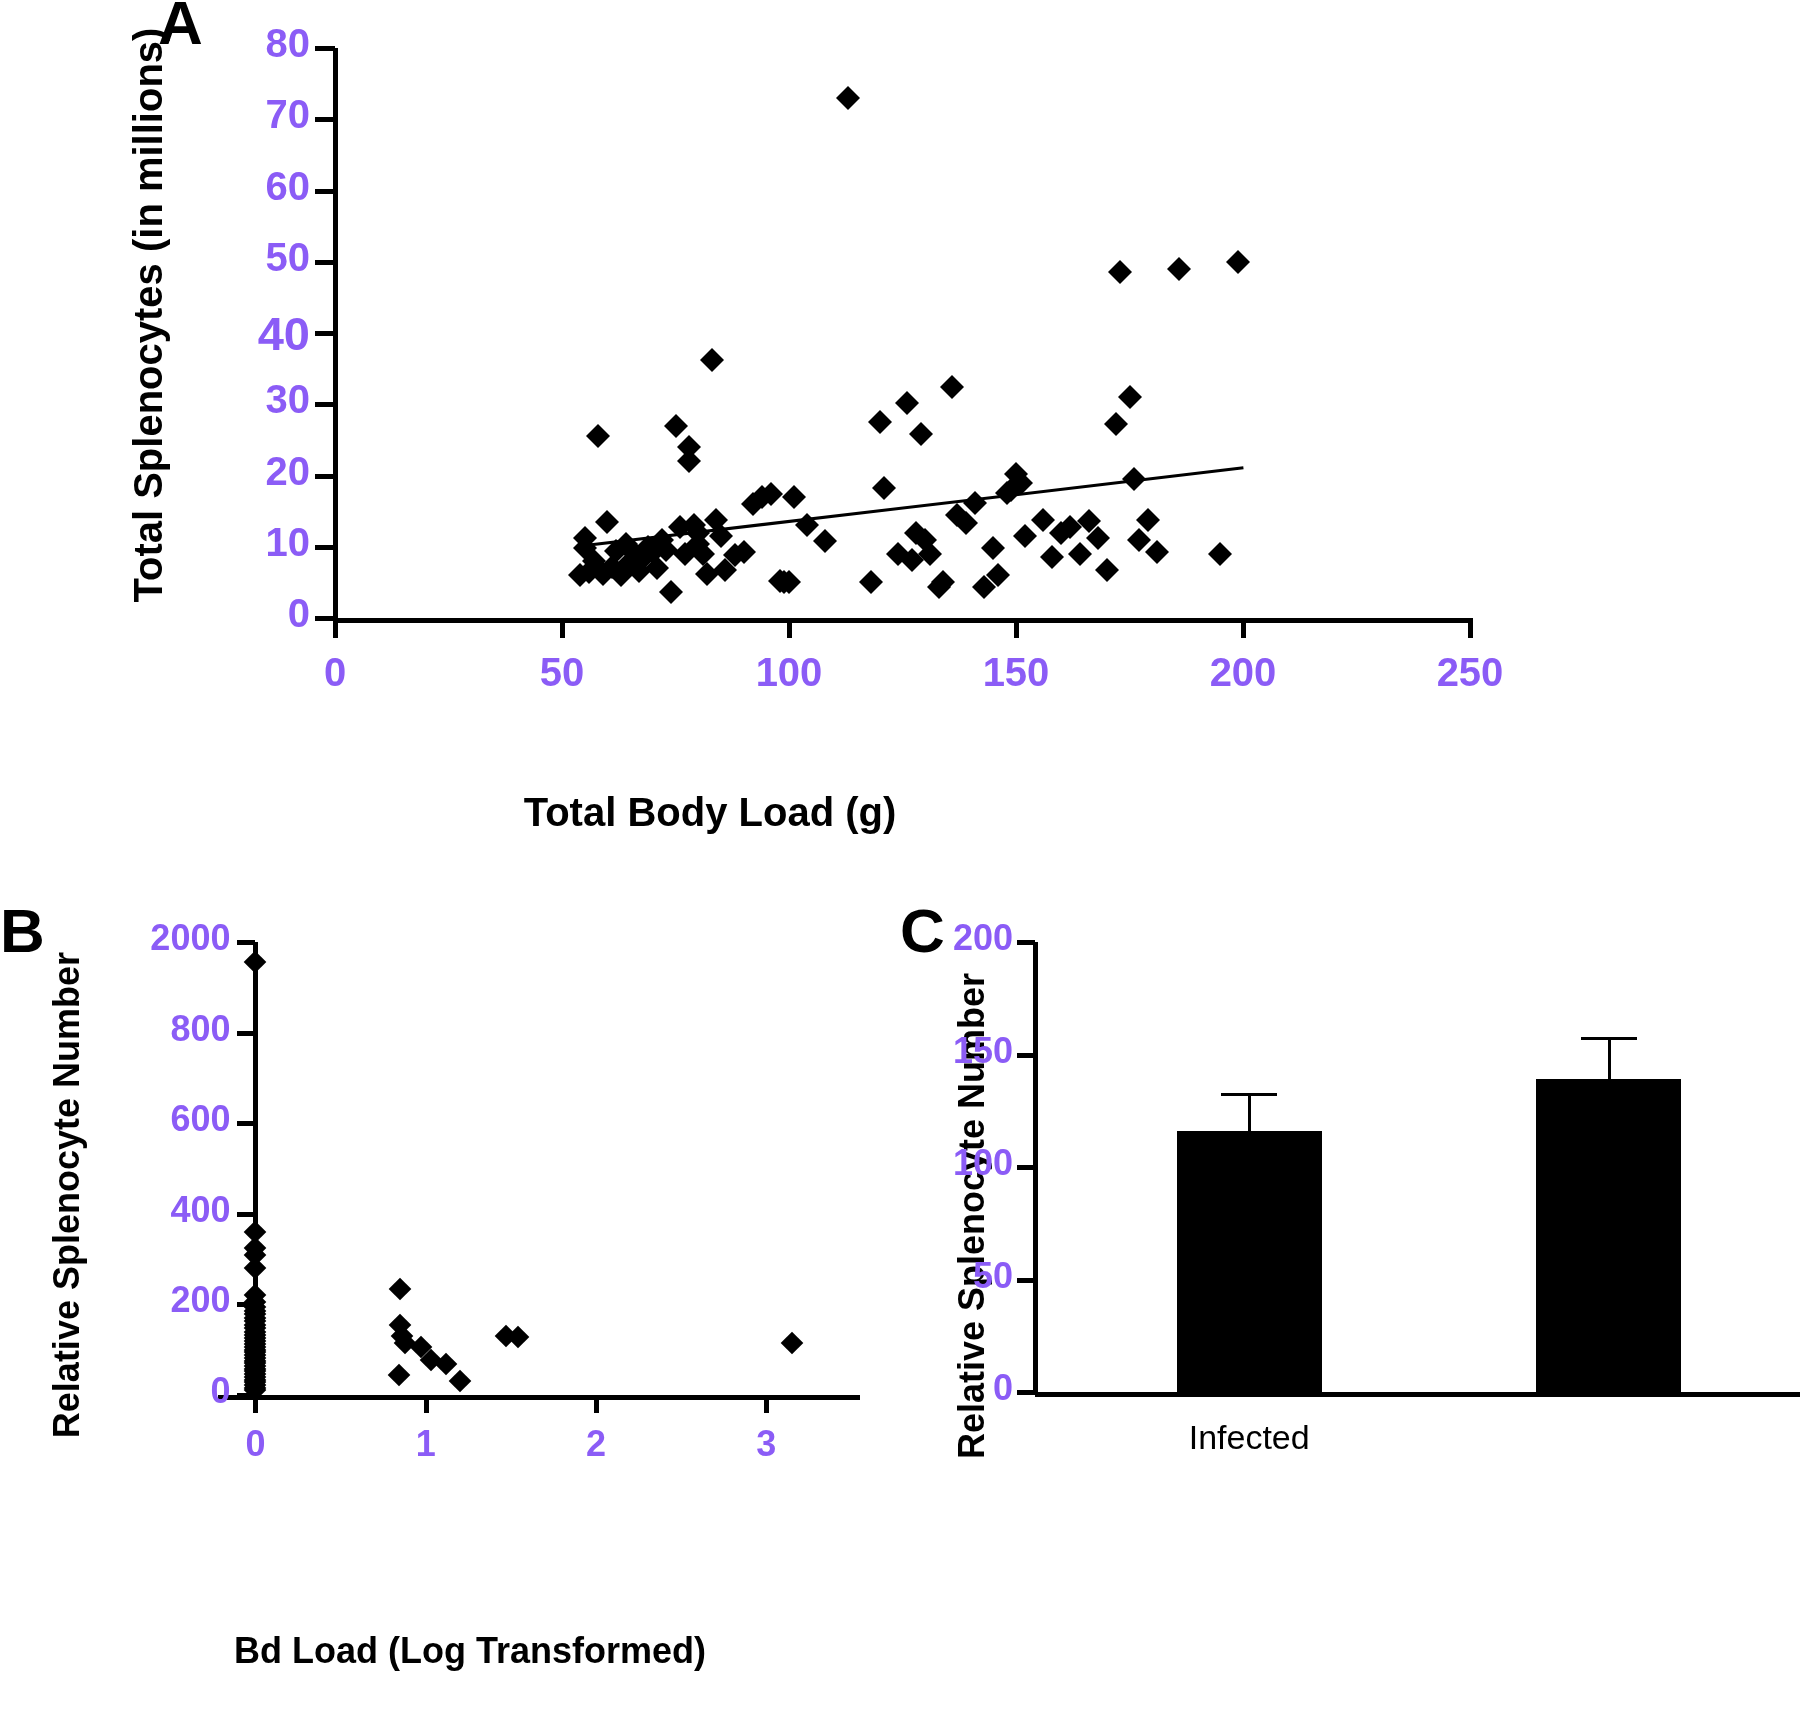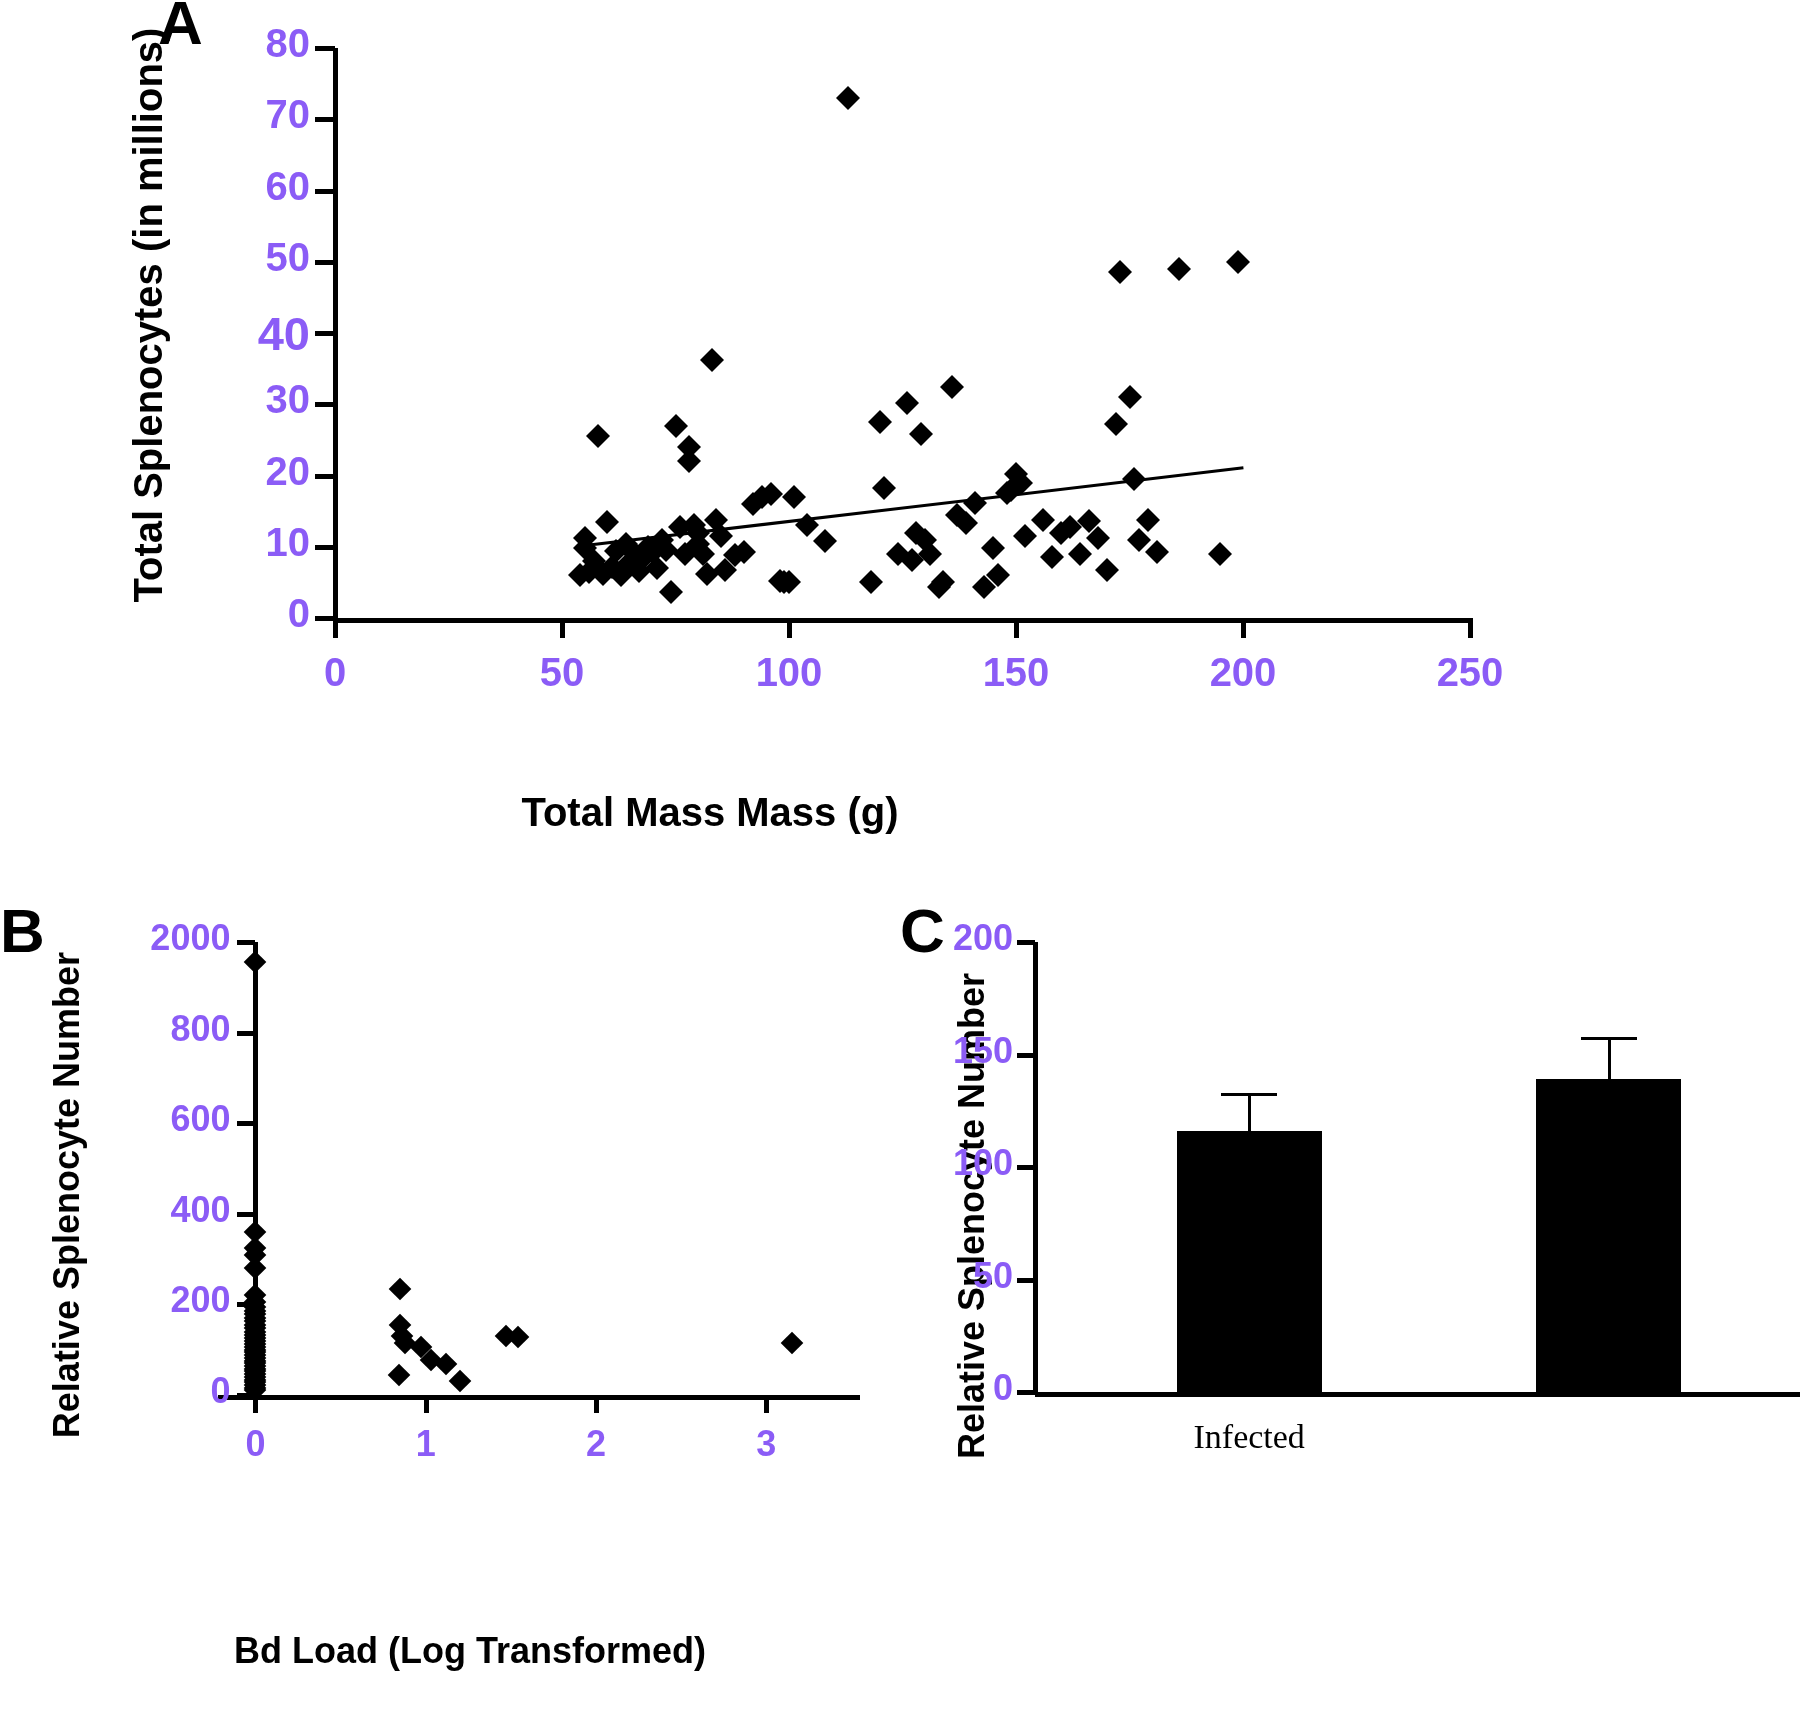--- a/index.html
+++ b/index.html
@@ -27,33 +27,33 @@
   .marker{
     position:absolute;background:#000;
     transform:translate(-50%,-50%) rotate(45deg);
   }
   .trend{position:absolute;background:#000;transform-origin:left center;height:3px;}
   .bar{position:absolute;background:#000;}
   .errbar{position:absolute;background:#000;width:3px;}
   .errcap{position:absolute;background:#000;height:3px;}
   .cat-label{
     position:absolute;font-size:34px;color:#000;
-    font-family:Liberation Serif, serif;white-space:nowrap;text-align:center;
+    font-family:Liberation Sans, sans-serif;white-space:nowrap;text-align:center;
   }
 </style>
 </head>
 <body>
 
 <div class="page">
 
   <div class="panel-letter" style="left:158px;top:-8px;">A</div>
 
   <div class="plot" id="panelA" style="left:0;top:0;width:1500px;height:780px;">
     <div class="axis-title vert" style="font-size:40px;left:-132px;top:300px;width:560px;transform:rotate(-90deg);">Total Splenocytes (in millions)</div>
-    <div class="axis-title" style="font-size:40px;left:400px;top:790px;width:620px;">Total Mass Mass (g)</div>
+    <div class="axis-title" style="font-size:40px;left:400px;top:790px;width:620px;">Total Body Load (g)</div>
   <div class="axis-line" style="left: 333px; top: 48px; width: 5px; height: 573px;"></div>
       <div class="axis-line" style="left: 335px; top: 618px; width: 1135px; height: 5px;"></div>
       <div class="tick" style="left: 315px; top: 616px; width: 20px; height: 5px;"></div>
       <div class="tick-label" style="font-size: 40px; left: 205px; top: 591px; width: 105px; text-align: right;">0</div>
       <div class="tick" style="left: 315px; top: 544.75px; width: 20px; height: 5px;"></div>
       <div class="tick-label" style="font-size: 40px; left: 205px; top: 519.75px; width: 105px; text-align: right;">10</div>
       <div class="tick" style="left: 315px; top: 473.5px; width: 20px; height: 5px;"></div>
       <div class="tick-label" style="font-size: 40px; left: 205px; top: 448.5px; width: 105px; text-align: right;">20</div>
       <div class="tick" style="left: 315px; top: 402.25px; width: 20px; height: 5px;"></div>
       <div class="tick-label" style="font-size: 40px; left: 205px; top: 377.25px; width: 105px; text-align: right;">30</div>

